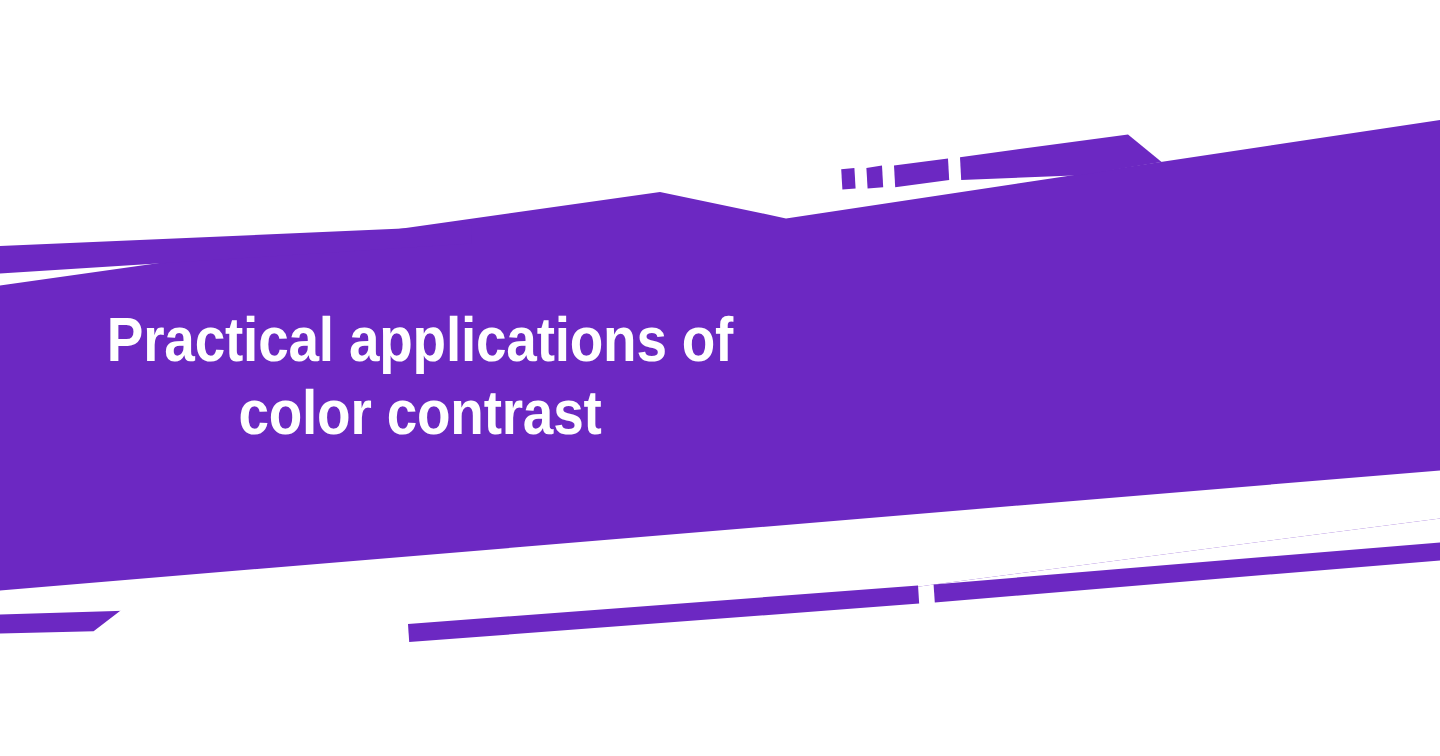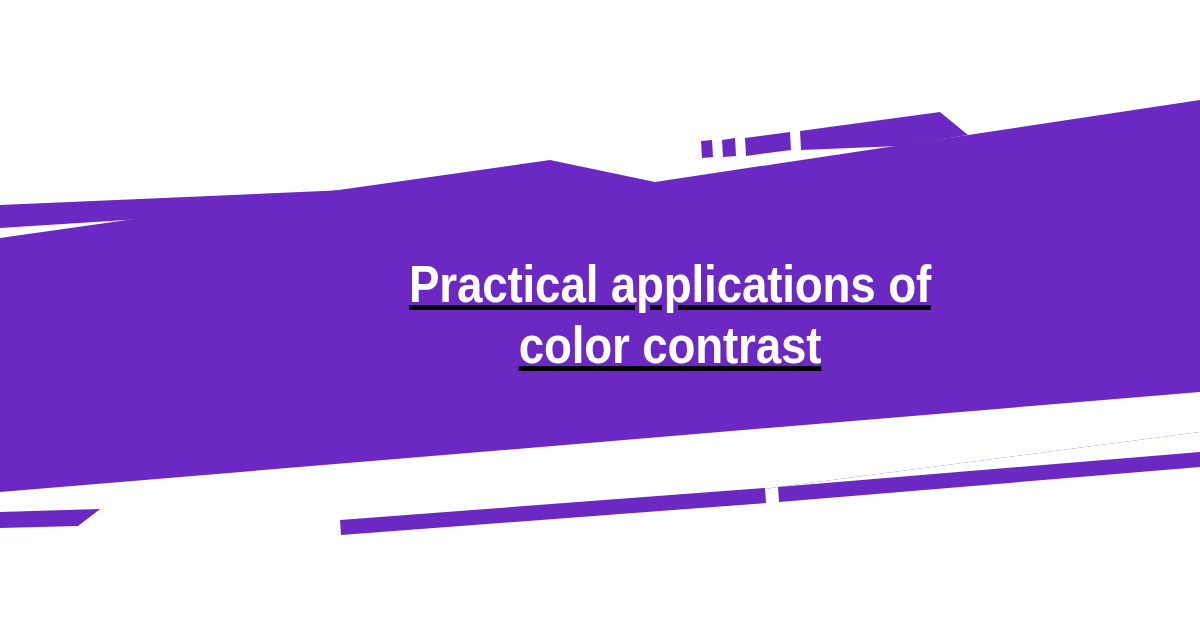--- a/index.html
+++ b/index.html
@@ -24,23 +24,22 @@
     display: block;
   }
   #title-layer {
     position: absolute;
     left: 0;
     top: 0;
     width: 1020px;
     height: 630px;
     display: flex;
     align-items: center;
-    justify-content: flex-end;
+    justify-content: flex-start;
     pointer-events: none;
-    text-decoration: underline;
   }
   #banner-title {
     margin: 0;
     width: 700px;
     text-align: center;
     color: #ffffff;
     font-family: "Liberation Sans Narrow", "Liberation Sans", "DejaVu Sans", sans-serif;
     font-size: 52px;
     line-height: 1.18;
     font-weight: 600;

